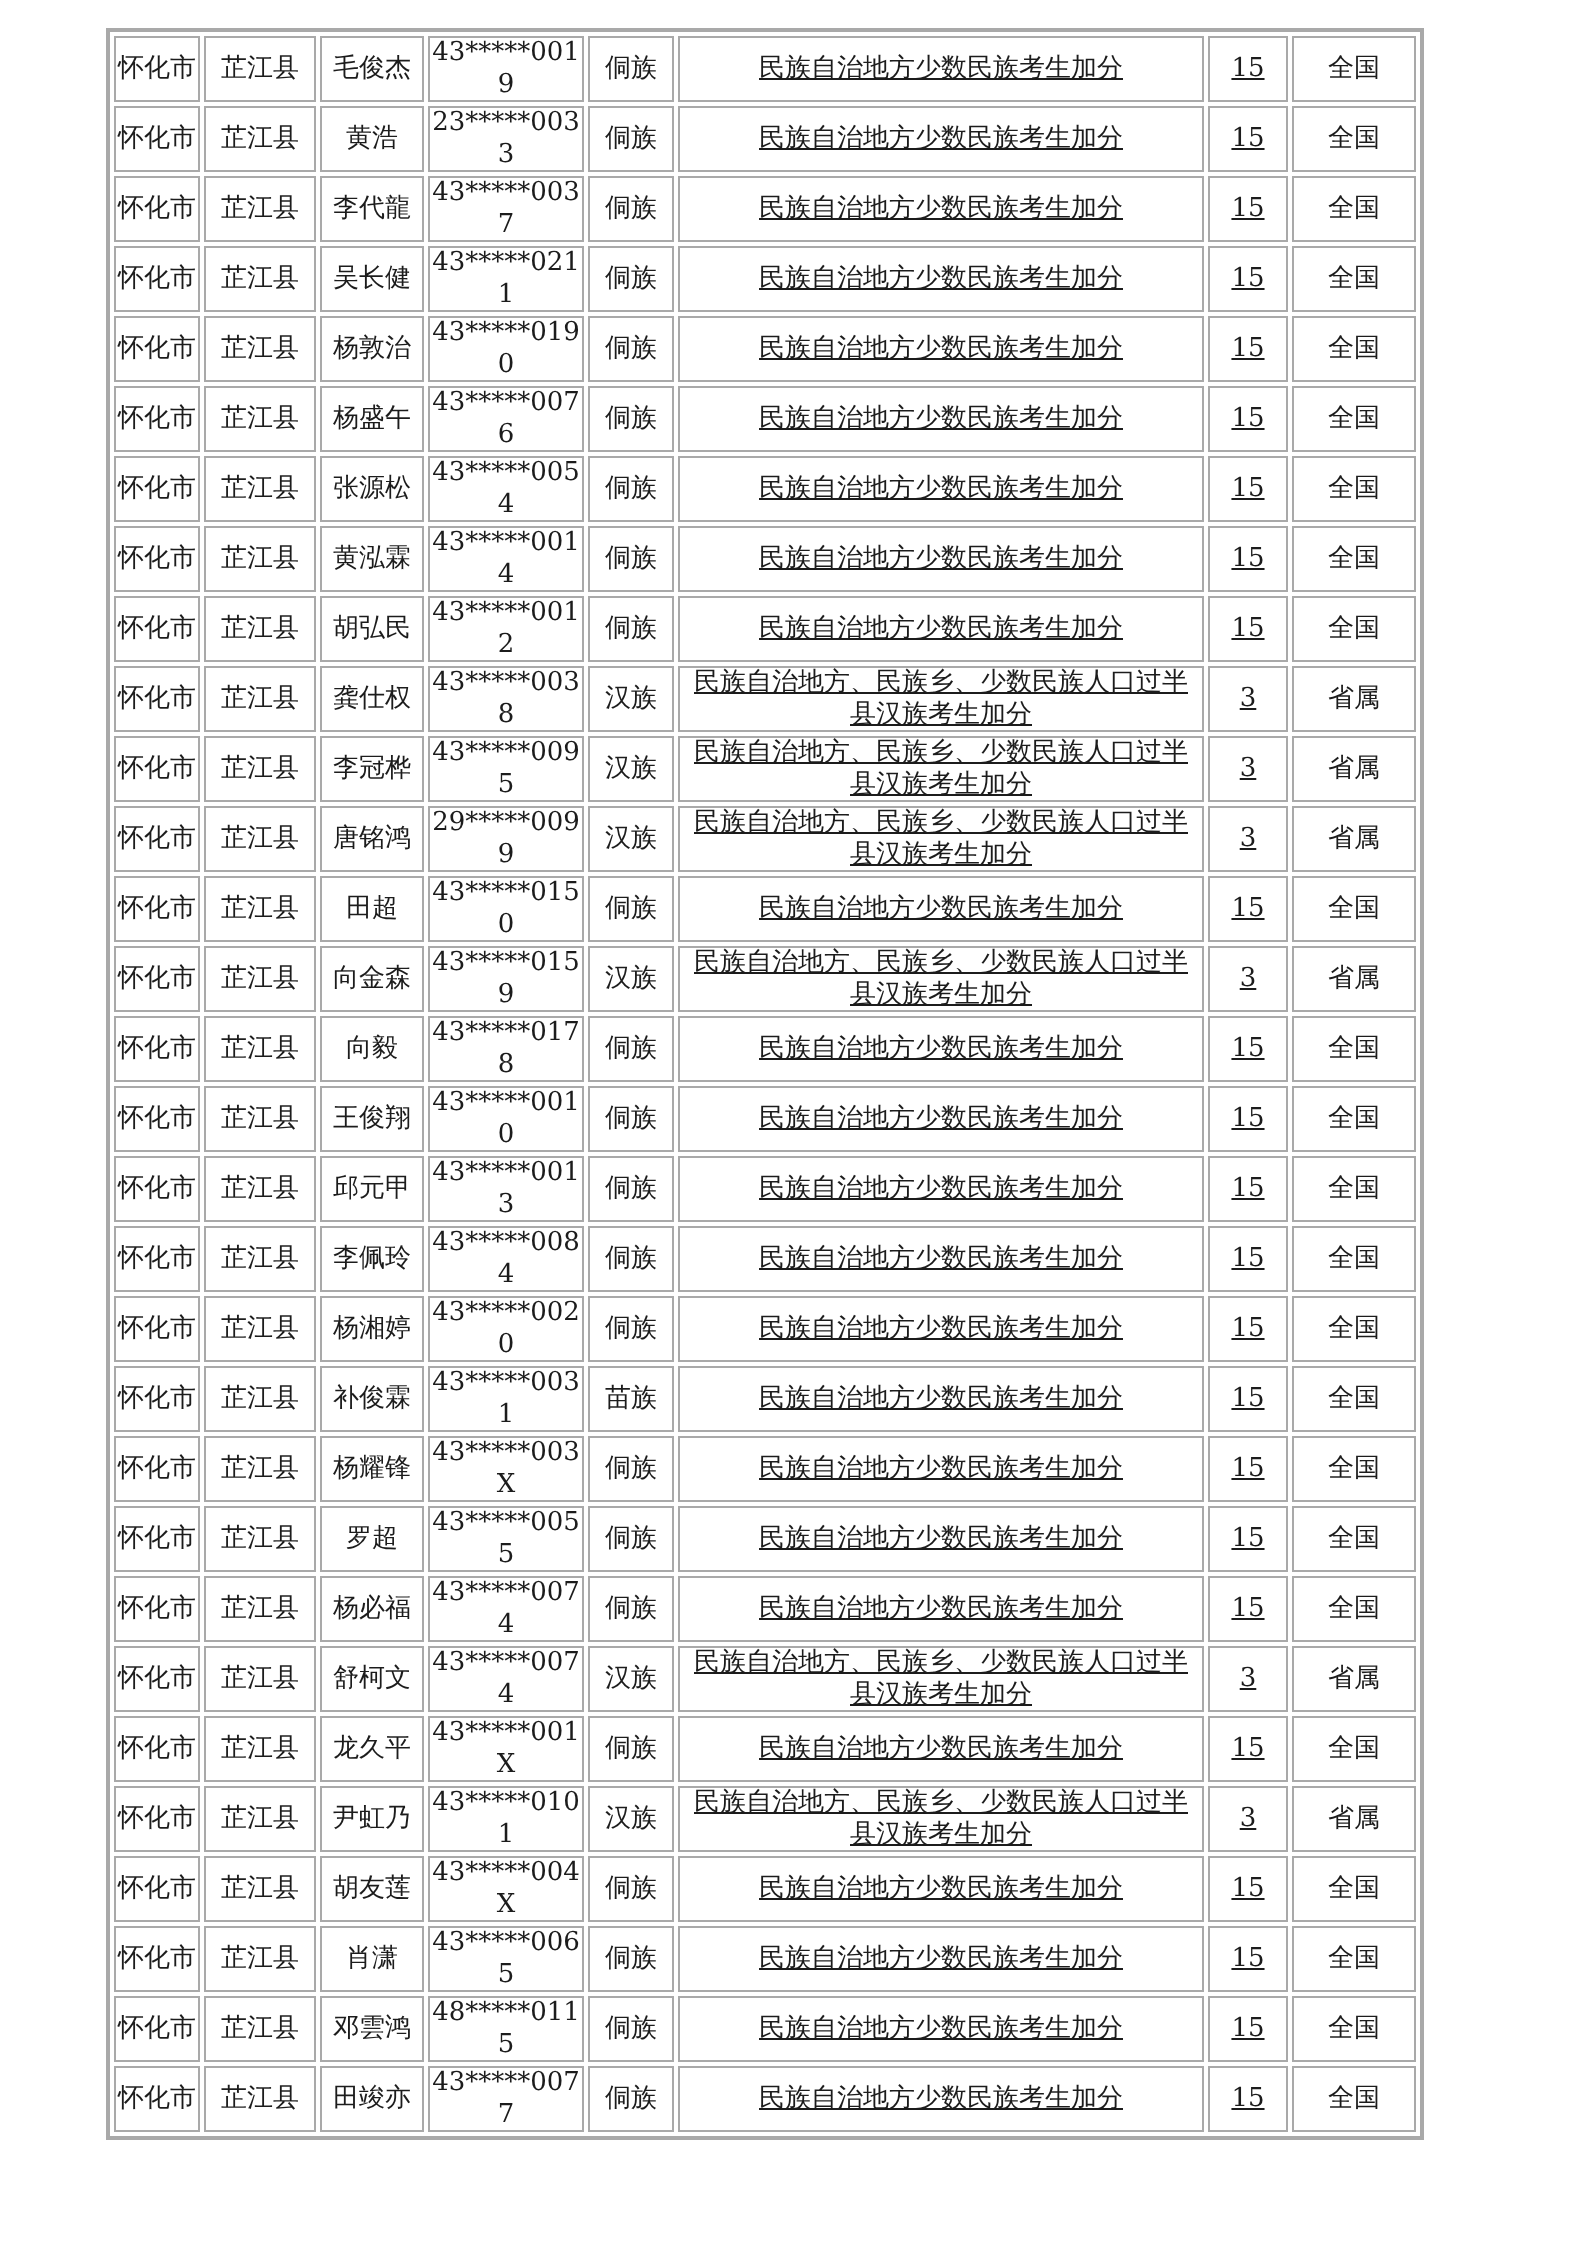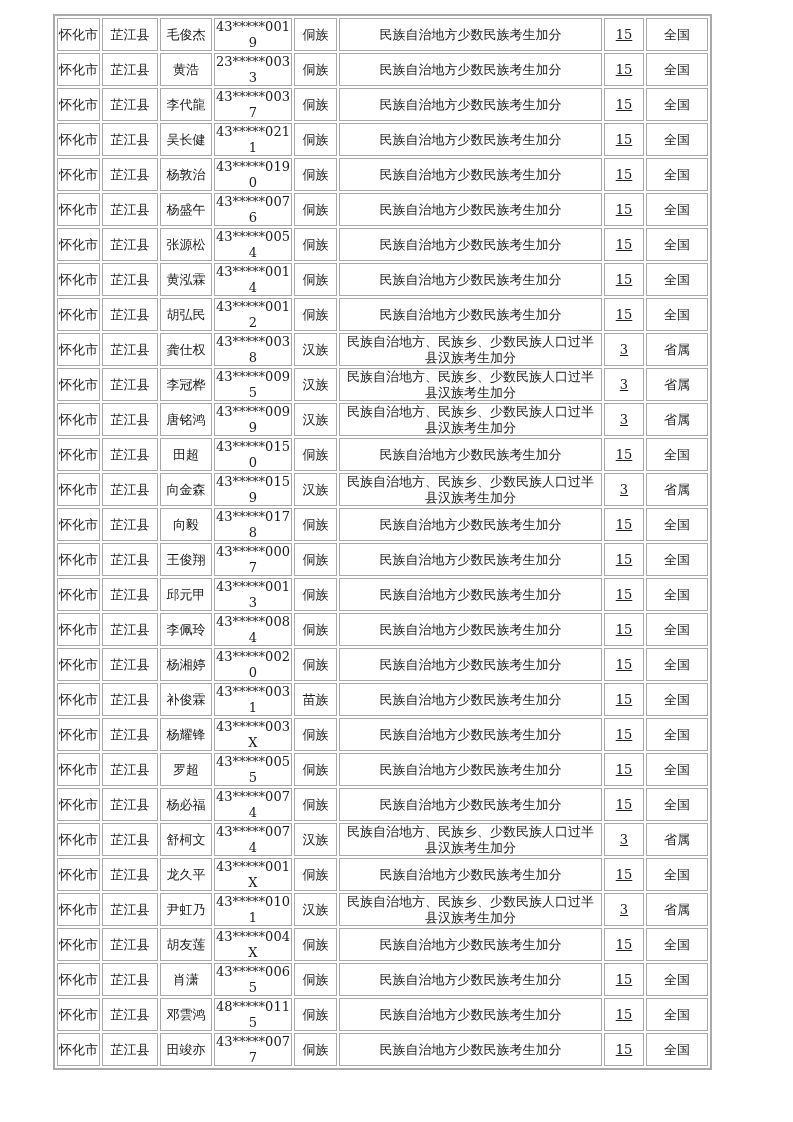--- a/index.html
+++ b/index.html
@@ -33,21 +33,21 @@
     height: 33px;
     padding: 0 1px;
     text-align: center;
     vertical-align: middle;
     font-size: 13px;
     line-height: 1.16;
     overflow: hidden;
   }
   td.c-city   { word-break: break-all; margin-top: 12px; }
   td.c-id     { word-break: break-all; padding: 0; letter-spacing: 0px; }
-  td.c-reason { padding: 0 11px; word-break: break-all; }
+  td.c-reason { padding: 0 11px; word-break: break-all; text-decoration: underline; }
   td.c-pts    { font-size: 13px; text-decoration: underline; }
   col.w-city   { width: 43px;  }
   col.w-county { width: 56px;  }
   col.w-name   { width: 52px;  }
   col.w-id     { width: 78px;  }
   col.w-eth    { width: 43px;  }
   col.w-reason { width: 263px; }
   col.w-pts    { width: 40px;  }
   col.w-scope  { width: 62px;  }
 </style>
@@ -185,21 +185,21 @@
     <td class="c-eth">汉族</td>
     <td class="c-reason">民族自治地方、民族乡、少数民族人口过半县汉族考生加分</td>
     <td class="c-pts">3</td>
     <td class="c-scope">省属</td>
   </tr>
 
   <tr>
     <td class="c-city">怀化市</td>
     <td class="c-county">芷江县</td>
     <td class="c-name">唐铭鸿</td>
-    <td class="c-id">43*****0099</td>
+    <td class="c-id">29*****0099</td>
     <td class="c-eth">汉族</td>
     <td class="c-reason">民族自治地方、民族乡、少数民族人口过半县汉族考生加分</td>
     <td class="c-pts">3</td>
     <td class="c-scope">省属</td>
   </tr>
 
   <tr>
     <td class="c-city">怀化市</td>
     <td class="c-county">芷江县</td>
     <td class="c-name">田超</td>
@@ -229,21 +229,21 @@
     <td class="c-eth">侗族</td>
     <td class="c-reason">民族自治地方少数民族考生加分</td>
     <td class="c-pts">15</td>
     <td class="c-scope">全国</td>
   </tr>
 
   <tr>
     <td class="c-city">怀化市</td>
     <td class="c-county">芷江县</td>
     <td class="c-name">王俊翔</td>
-    <td class="c-id">43*****0007</td>
+    <td class="c-id">43*****0010</td>
     <td class="c-eth">侗族</td>
     <td class="c-reason">民族自治地方少数民族考生加分</td>
     <td class="c-pts">15</td>
     <td class="c-scope">全国</td>
   </tr>
 
   <tr>
     <td class="c-city">怀化市</td>
     <td class="c-county">芷江县</td>
     <td class="c-name">邱元甲</td>

